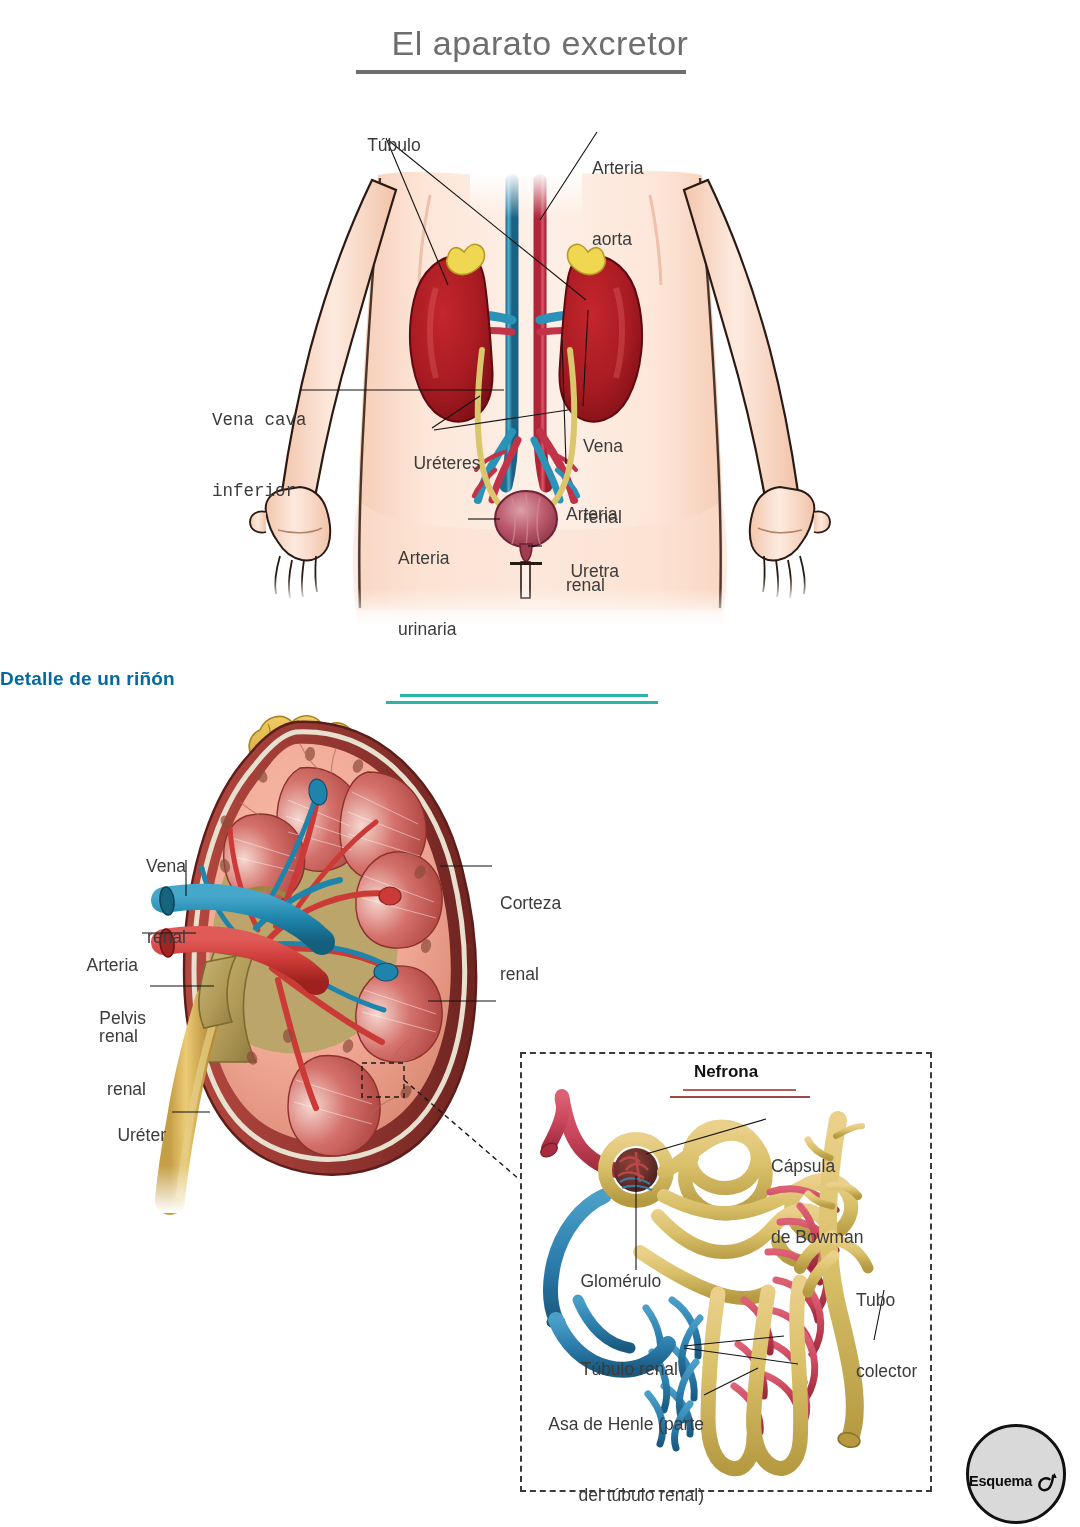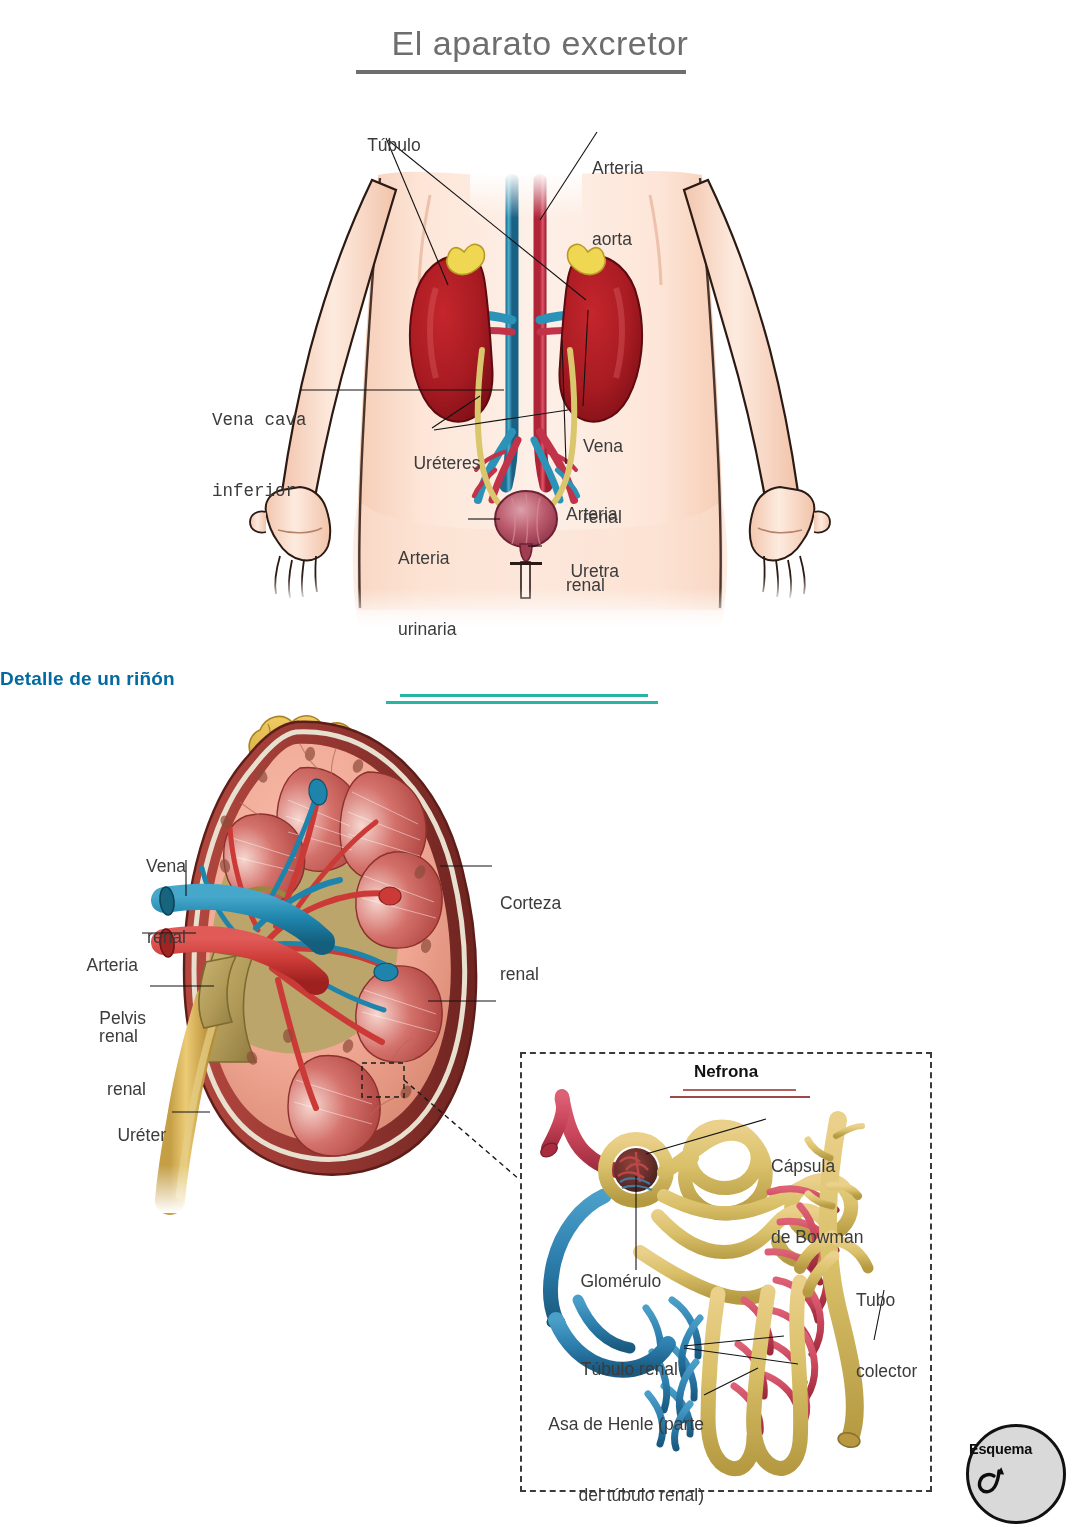--- a/index.html
+++ b/index.html
@@ -48,21 +48,21 @@
     position:absolute; left:520px; top:1062px; width:412px;
     text-align:center; font-size:17px; font-weight:bold; color:#121212;
   }
   .nefrona-rule-1{ position:absolute; left:683px; top:1089px; width:113px; height:2px; background:#b4615e; }
   .nefrona-rule-2{ position:absolute; left:670px; top:1096px; width:140px; height:2px; background:#9d4a47; }
 
   
   .esquema{
     position:absolute; left:966px; top:1424px; width:100px; height:100px;
     border-radius:50%; background:#d9d9d9; border:3px solid #111;
-    display:flex; flex-direction:column; justify-content:flex-start;
+    display:flex; flex-direction:row; align-items:center; justify-content:flex-start;
     padding-top:14px;
   }
   .esquema-label{ font-size:14.5px; font-weight:bold; color:#0d0d0d; letter-spacing:-.2px; }
   .esquema-arrow{ margin-top:1px; }
 
   
   svg.art{ position:absolute; left:0; top:0; overflow:visible; }
 </style>
 </head>
 <body>

